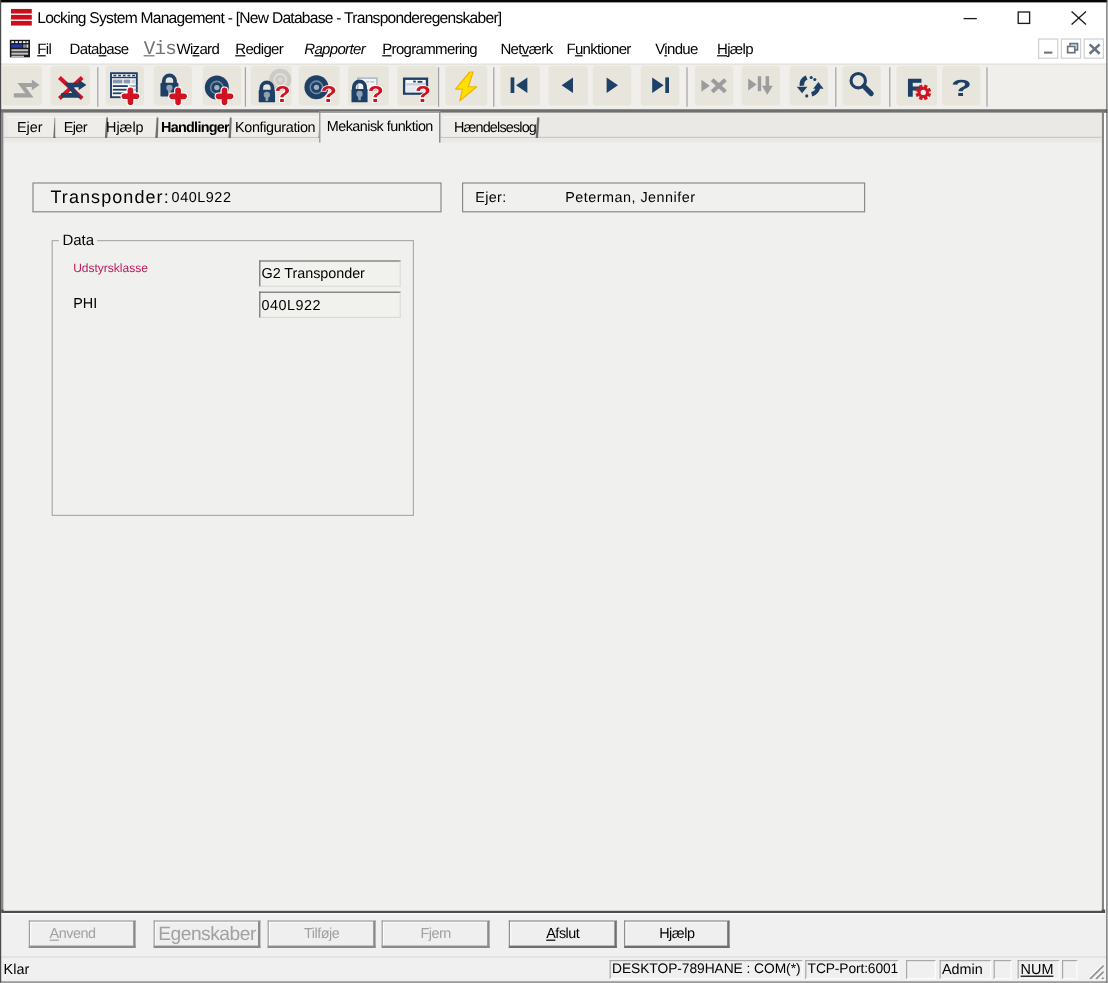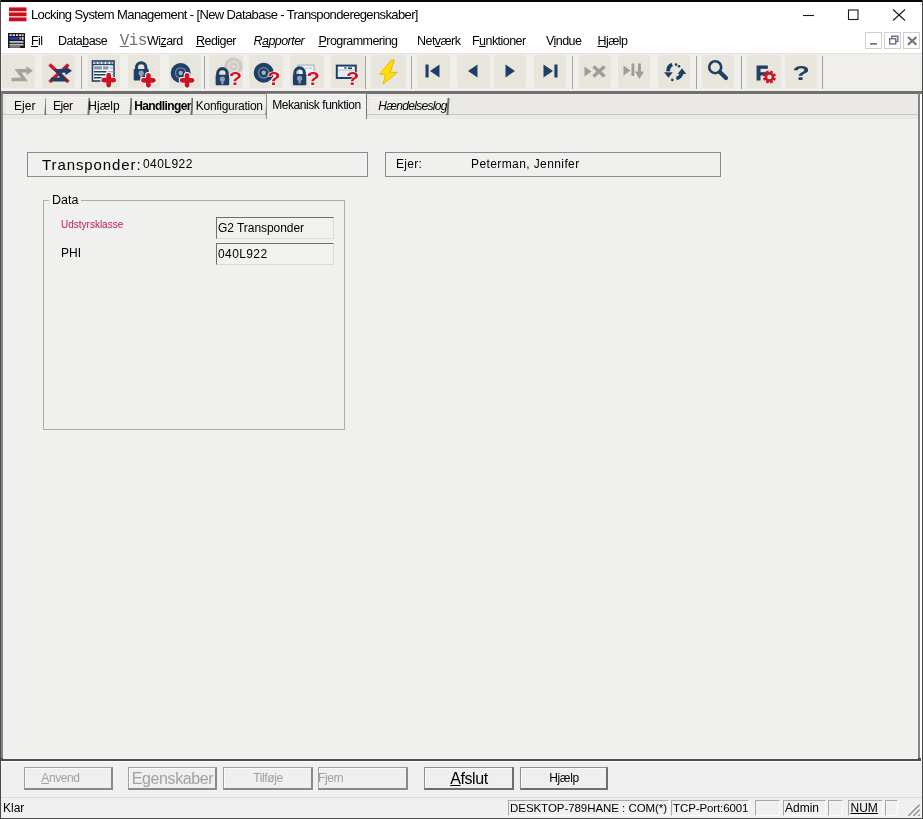--- a/index.html
+++ b/index.html
@@ -287,21 +287,21 @@
     <div style="left:89.5px;top:97px;width:40.5px;height:17px;background:#eeedea;border-top:1px solid #f7f6f4;"></div>
   <div class="t" style="left:83px;top:96px;width:42px;height:20px;line-height:20px;text-align:center;font-size:12px;letter-spacing:0px;color:#000;">Hjælp</div>
   <div style="left:130px;top:97.5px;width:1.5px;height:16.5px;background:#6f6f6f;transform:skewX(-4deg);"></div>
     <div style="left:131.5px;top:97px;width:59.5px;height:17px;background:#eeedea;border-top:1px solid #f7f6f4;"></div>
   <div class="t" style="left:132px;top:96px;width:61px;height:20px;line-height:20px;text-align:center;font-size:12px;letter-spacing:-0.6px;color:#000;font-weight:bold;">Handlinger</div>
   <div style="left:191px;top:97.5px;width:1.5px;height:16.5px;background:#6f6f6f;transform:skewX(-4deg);"></div>
     <div style="left:192.5px;top:97px;width:73px;height:17px;background:#eeedea;border-top:1px solid #f7f6f4;"></div>
   <div class="t" style="left:192px;top:96px;width:74.5px;height:20px;line-height:20px;text-align:center;font-size:12px;letter-spacing:-0.3px;color:#000;">Konfiguration</div>
   <div style="left:265.5px;top:97.5px;width:1.5px;height:16.5px;background:#6f6f6f;transform:skewX(-4deg);"></div>
     <div style="left:369px;top:97px;width:77.5px;height:17px;background:#eeedea;border-top:1px solid #f7f6f4;"></div>
-  <div class="t" style="left:367.5px;top:96px;width:90px;height:20px;line-height:20px;text-align:center;font-size:12px;letter-spacing:-0.7px;color:#000;font-style:italic;">Hændelseslog</div>
+  <div class="t" style="left:367.5px;top:96px;width:90px;height:20px;line-height:20px;text-align:center;font-size:12px;letter-spacing:-0.7px;color:#000;">Hændelseslog</div>
   <div style="left:446.5px;top:97.5px;width:1.5px;height:16.5px;background:#6f6f6f;transform:skewX(-4deg);"></div>
   <div id="activetab" style="left:266px;top:93px;width:101px;height:26px;background:#f0f0ee;border:1px solid #8e8e8e;border-right:1.5px solid #757575;border-bottom:none;box-shadow:inset 0 1px 0 #fafafa;"></div>
   <div class="t" style="left:266px;top:93px;width:101px;height:25px;line-height:25px;text-align:center;font-size:12px;letter-spacing:-0.45px;color:#000;">Mekanisk funktion</div>
 
   <div id="content" style="left:3px;top:119px;width:915px;height:639.5px;background:#f0f0ee;"></div>
 
   <div style="left:27px;top:152px;width:341px;height:25px;border:1px solid #8a8a8a;"></div>
   <div class="t" style="left:42px;top:152px;height:25px;line-height:25px;font-size:15px;letter-spacing:0.9px;color:#000;">Transponder:</div>
   <div class="t" style="left:143px;top:152px;height:25px;line-height:25px;font-size:12px;letter-spacing:0.45px;color:#000;">040L922</div>
 
@@ -319,23 +319,23 @@
   <div class="t" style="left:218px;top:243px;height:22px;line-height:22px;font-size:12px;letter-spacing:0.4px;color:#000;">040L922</div>
 
   <div style="left:0;top:760.5px;width:923px;height:36.5px;background:#f0f0f0;border-top:1px solid #fdfdfd;"></div>
   <div style="left:24px;top:766.5px;width:89px;height:23.5px;background:#efefef;border:1px solid #9f9f9f;border-right:2px solid #8a8a8a;border-bottom:2px solid #8a8a8a;box-shadow:inset 1px 1px 0 #fbfbfb;"></div>
   <div class="t" style="left:24px;top:766.5px;width:73px;height:23px;line-height:23px;text-align:center;font-size:12px;letter-spacing:-0.4px;color:#a1a1a1;"><span style="position:static;text-decoration:underline;">A</span>nvend</div>
     <div style="left:128px;top:766.5px;width:89px;height:23.5px;background:#efefef;border:1px solid #9f9f9f;border-right:2px solid #8a8a8a;border-bottom:2px solid #8a8a8a;box-shadow:inset 1px 1px 0 #fbfbfb;"></div>
   <div class="t" style="left:128px;top:766.5px;width:89px;height:23px;line-height:23px;text-align:center;font-size:16px;letter-spacing:-0.4px;color:#a1a1a1;">Egenskaber</div>
     <div style="left:223px;top:766.5px;width:90px;height:23.5px;background:#efefef;border:1px solid #9f9f9f;border-right:2px solid #8a8a8a;border-bottom:2px solid #8a8a8a;box-shadow:inset 1px 1px 0 #fbfbfb;"></div>
   <div class="t" style="left:223px;top:766.5px;width:90px;height:23px;line-height:23px;text-align:center;font-size:12px;letter-spacing:-0.4px;color:#a1a1a1;">Tilføje</div>
     <div style="left:318px;top:766.5px;width:90px;height:23.5px;background:#efefef;border:1px solid #9f9f9f;border-right:2px solid #8a8a8a;border-bottom:2px solid #8a8a8a;box-shadow:inset 1px 1px 0 #fbfbfb;"></div>
-  <div class="t" style="left:318px;top:766.5px;width:90px;height:23px;line-height:23px;font-size:12px;letter-spacing:-0.4px;color:#a1a1a1;">F<span style="position:static;text-decoration:underline;">j</span>ern</div>
+  <div class="t" style="left:318px;top:766.5px;width:90px;height:23px;line-height:23px;text-align:center;font-size:12px;letter-spacing:-0.4px;color:#a1a1a1;">F<span style="position:static;text-decoration:underline;">j</span>ern</div>
     <div style="left:424px;top:766.5px;width:90px;height:23.5px;background:#efefef;border:1px solid #8f8f8f;border-right:2px solid #6e6e6e;border-bottom:2px solid #6e6e6e;box-shadow:inset 1px 1px 0 #fbfbfb;"></div>
-  <div class="t" style="left:424px;top:766.5px;width:90px;height:23px;line-height:23px;text-align:center;font-size:16px;letter-spacing:-0.4px;color:#000;"><span style="position:static;text-decoration:underline;">A</span>fslut</div>
+  <div class="t" style="left:424px;top:766.5px;width:90px;height:23px;line-height:23px;text-align:center;font-size:12px;letter-spacing:-0.4px;color:#000;"><span style="position:static;text-decoration:underline;">A</span>fslut</div>
     <div style="left:520px;top:766.5px;width:88px;height:23.5px;background:#efefef;border:1px solid #8f8f8f;border-right:2px solid #6e6e6e;border-bottom:2px solid #6e6e6e;box-shadow:inset 1px 1px 0 #fbfbfb;"></div>
   <div class="t" style="left:520px;top:766.5px;width:88px;height:23px;line-height:23px;text-align:center;font-size:12px;letter-spacing:-0.4px;color:#000;">Hjælp</div>
 
   <div id="statusbar" style="left:0;top:797px;width:923px;height:22px;background:#f0f0f0;border-top:1px solid #d9d9d9;"></div>
   <div class="t" style="left:3px;top:800px;height:16px;line-height:16px;font-size:12px;color:#000;">Klar</div>
   <div style="left:507.5px;top:799.5px;width:161px;height:16.5px;border:1px solid;border-color:#a8a8a8 #fcfcfc #fcfcfc #a8a8a8;"></div>
   <div class="t" style="left:510px;top:800px;height:16px;line-height:16px;font-size:11.5px;letter-spacing:-0.05px;color:#000;">DESKTOP-789HANE : COM(*)</div>
     <div style="left:670.5px;top:799.5px;width:78.5px;height:16.5px;border:1px solid;border-color:#a8a8a8 #fcfcfc #fcfcfc #a8a8a8;"></div>
   <div class="t" style="left:673px;top:800px;height:16px;line-height:16px;font-size:11.5px;letter-spacing:-0.1px;color:#000;">TCP-Port:6001</div>
     <div style="left:755px;top:799.5px;width:25px;height:16.5px;border:1px solid;border-color:#a8a8a8 #fcfcfc #fcfcfc #a8a8a8;"></div>

